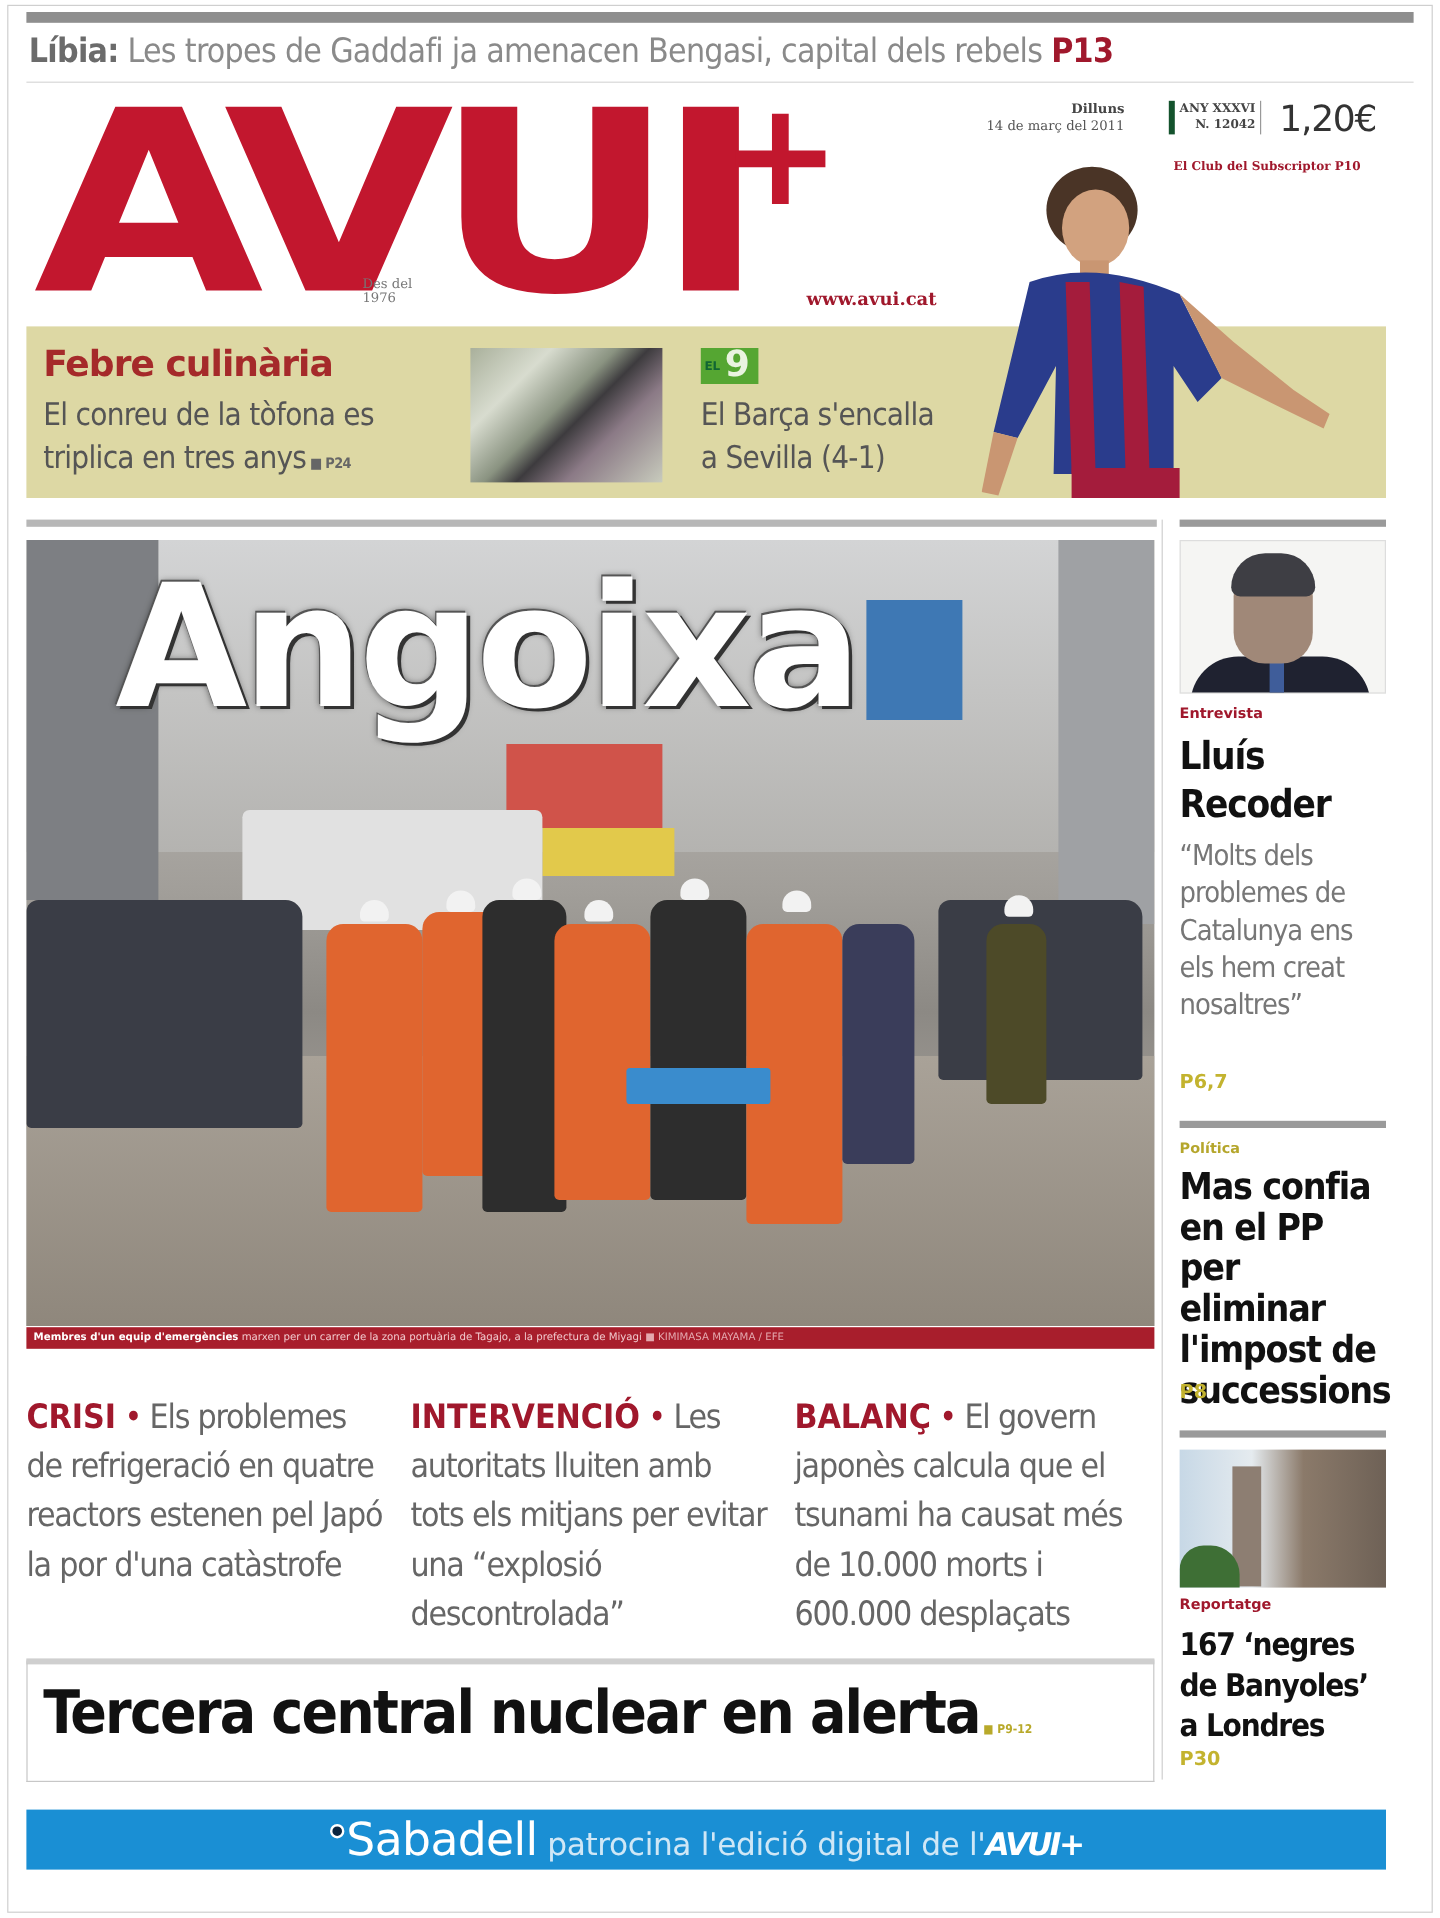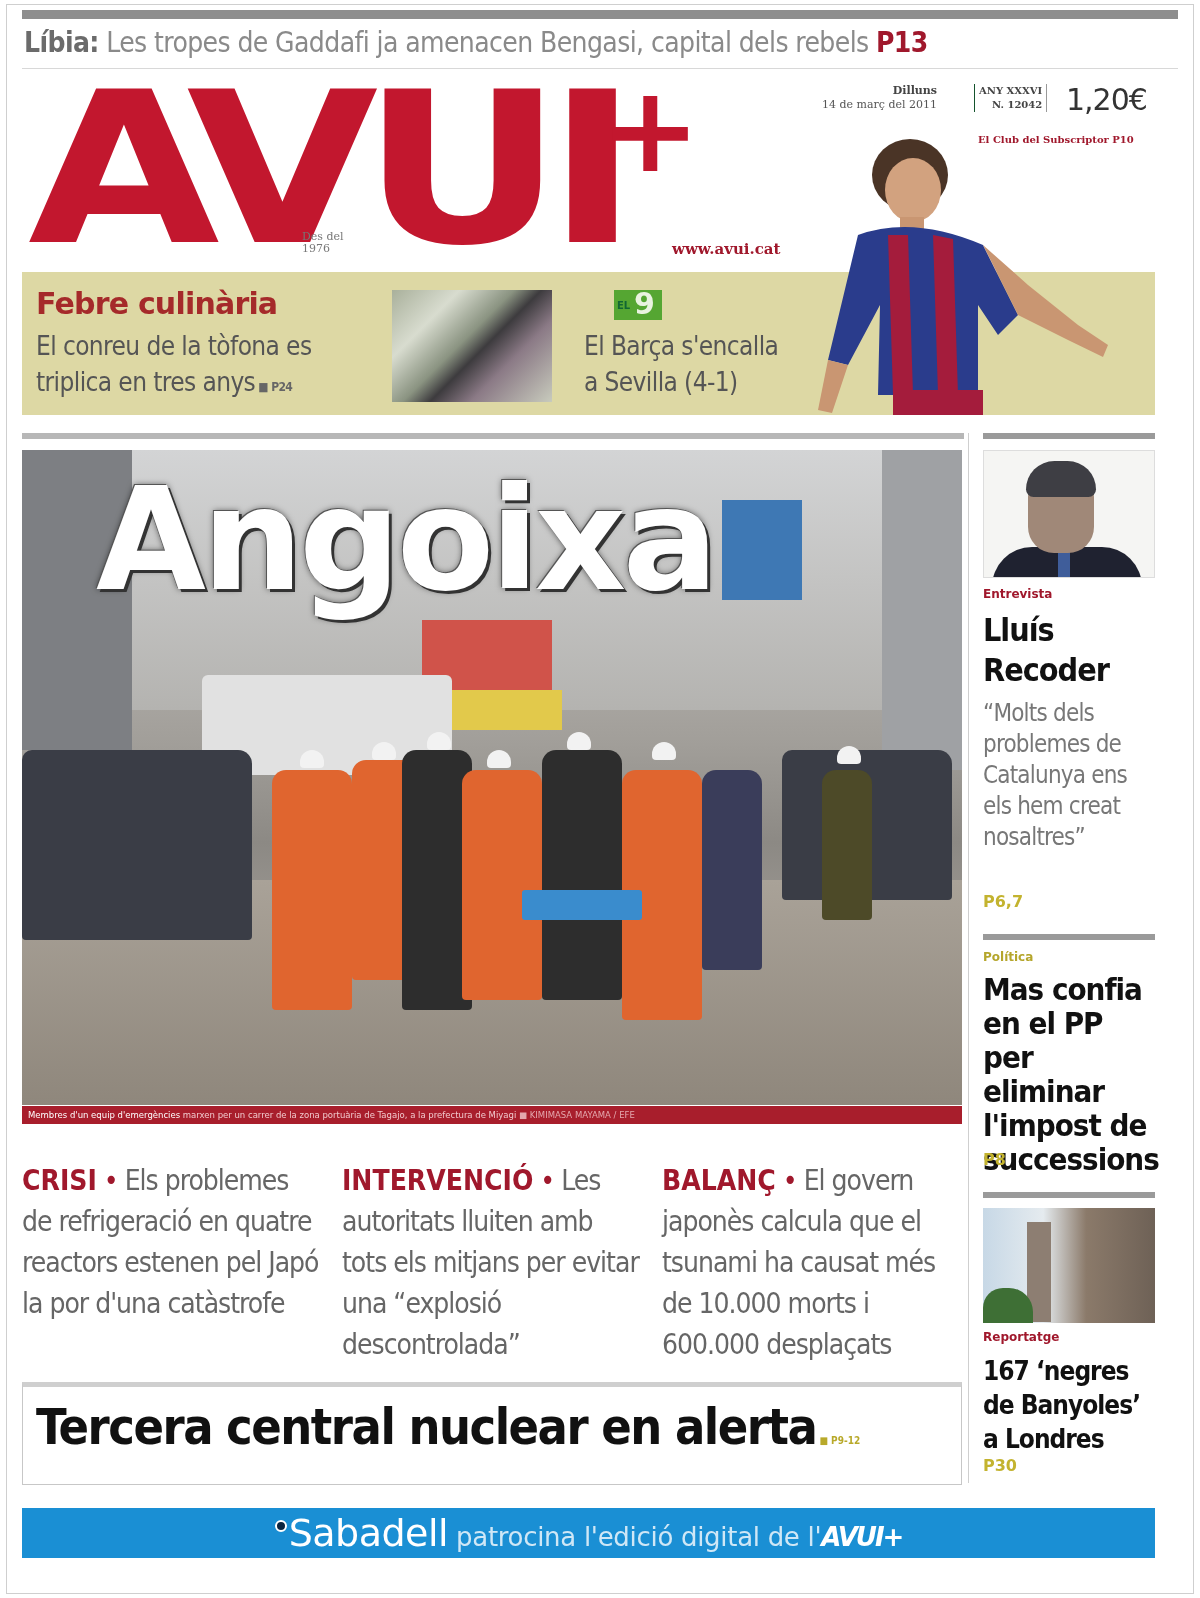--- a/index.html
+++ b/index.html
@@ -16,34 +16,34 @@
   .thin-rule { left: 22px; top: 68px; width: 1156px; height: 1px; background: #d8d8d8; }
 
   
   .masthead { left: 28px; top: 80px; font-family: "DejaVu Sans", sans-serif; font-weight: bold; font-size: 210px; line-height: 180px; letter-spacing: -14px; color: #c2172e; transform: scaleX(1.18); transform-origin: left top; }
   .masthead-plus { left: 600px; top: 70px; font-size: 120px; font-weight: bold; color: #c2172e; line-height: 120px; }
   .since { left: 302px; top: 231px; font-family: "DejaVu Serif", serif; font-size: 11px; color: #777; line-height: 12px; }
   .website { left: 672px; top: 240px; font-family: "DejaVu Serif", serif; font-weight: bold; font-size: 15px; color: #a0182c; }
 
   .dateblock { left: 822px; top: 84px; text-align: right; font-family: "DejaVu Serif", serif; font-size: 11px; color: #555; line-height: 14px; }
   .dateblock .day { font-weight: bold; color: #444; }
-  .issueblock { left: 974px; top: 84px; border-left: 1px solid #14532d; border-right: 1px solid #999; padding: 0 4px; font-family: "DejaVu Serif", serif; font-size: 10px; font-weight: bold; line-height: 14px; color: #444; }
+  .issueblock { left: 974px; top: 84px; border-left: 5px solid #14532d; border-right: 1px solid #999; padding: 0 4px; font-family: "DejaVu Serif", serif; font-size: 10px; font-weight: bold; line-height: 14px; color: #444; }
   .price { left: 1066px; top: 82px; font-family: "DejaVu Sans", sans-serif; font-size: 30px; color: #333; letter-spacing: -1px; }
   .club { left: 978px; top: 134px; font-family: "DejaVu Serif", serif; font-size: 10px; font-weight: bold; color: #a0182c; }
 
   
   .player { left: 818px; top: 135px; width: 310px; height: 280px; }
 
   
   .band { left: 22px; top: 272px; width: 1133px; height: 143px; background: #ddd8a4; }
   .band-title { left: 36px; top: 286px; font-size: 30px; font-weight: bold; color: #a52a2a; letter-spacing: -0.8px; }
   .band-text { left: 36px; top: 328px; font-family: "DejaVu Sans Condensed", "DejaVu Sans", sans-serif; font-size: 26px; color: #555; line-height: 36px; letter-spacing: -0.6px; }
   .band-text .pg { font-size: 12px; color: #666; font-weight: bold; }
   .truffle-photo { left: 392px; top: 290px; width: 160px; height: 112px; background: linear-gradient(135deg,#a9b09b 0%,#d8dccf 25%,#8a9381 45%,#3d3b3e 55%,#8b7a86 70%,#c8cbbd 100%); }
-  .el9-badge { left: 584px; top: 290px; width: 48px; height: 30px; background: #55a632; color: #fff; font-weight: bold; margin-left: 30px; }
+  .el9-badge { left: 584px; top: 290px; width: 48px; height: 30px; background: #55a632; color: #fff; font-weight: bold; }
   .el9-badge .small { position: absolute; left: 3px; top: 10px; font-size: 10px; color: #163; }
   .el9-badge .big { position: absolute; left: 20px; top: -4px; font-size: 30px; color: #e9f3e0; }
   .barca-text { left: 584px; top: 328px; font-family: "DejaVu Sans Condensed", "DejaVu Sans", sans-serif; font-size: 26px; color: #555; line-height: 36px; letter-spacing: -0.6px; }
 
   
   .main-rule { left: 22px; top: 433px; width: 942px; height: 6px; background: #b7b7b7; }
   .col-divider { left: 968px; top: 433px; width: 1px; height: 1050px; background: #cfcfcf; }
   .side-rule { left: 983px; height: 6px; width: 172px; background: #9a9a9a; }
 
   
@@ -54,21 +54,21 @@
   .hero .car { position:absolute; background:#3a3d46; border-radius: 10px 14px 4px 4px; }
   .hero .truck { position:absolute; background:#e1e1e1; border-radius: 6px; }
   .hero .road { position:absolute; left:0; top:430px; width:100%; height:225px; background: linear-gradient(180deg,#a9a298,#8f877c); }
   .hero .worker { position:absolute; background:#e0652f; border-radius: 14px 14px 4px 4px; }
   .hero .helmet { position:absolute; width:24px; height:18px; background:#f2f2f2; border-radius: 12px 12px 4px 4px; }
   .hero .stretcher { position:absolute; background:#3a8ccd; border-radius:3px; }
   .hero .sign { position:absolute; }
   .hero-title { left: 96px; top: 460px; font-family: "DejaVu Sans", sans-serif; font-weight: bold; font-size: 142px; color: #ffffff; letter-spacing: -4px; line-height: 160px; text-shadow: 3px 3px 0 #333, -1px -1px 0 #555, 0 0 6px rgba(0,0,0,0.6); }
 
   .caption { left: 22px; top: 1106px; width: 940px; height: 18px; background: #a81e2c; font-size: 8.5px; color: #f1c9cd; line-height: 18px; padding-left: 6px; white-space: nowrap; overflow: hidden; }
-  .caption .lead { font-weight: normal; color: #fff; }
+  .caption .lead { font-weight: bold; color: #fff; }
   .caption .credit { color: #e4a8ae; }
 
   
   .story { top: 1160px; width: 300px; font-family: "DejaVu Sans Condensed", "DejaVu Sans", sans-serif; font-size: 28px; line-height: 41px; color: #666; letter-spacing: -1px; }
   .story .kicker { color: #a0182c; font-weight: bold; letter-spacing: 0; }
   .story .dot { color: #a0182c; }
 
   .alert-box { left: 22px; top: 1382px; width: 940px; height: 103px; border: 1px solid #c7c7c7; border-top: 5px solid #cfcfcf; background: #fff; }
   .alert-text { left: 36px; top: 1398px; font-family: "DejaVu Sans Condensed", "DejaVu Sans", sans-serif; font-weight: bold; font-size: 50px; color: #111; letter-spacing: -1.5px; white-space: nowrap; text-align: center; }
   .alert-text .pg { font-size: 10px; color: #b8a92a; letter-spacing: 0; }

